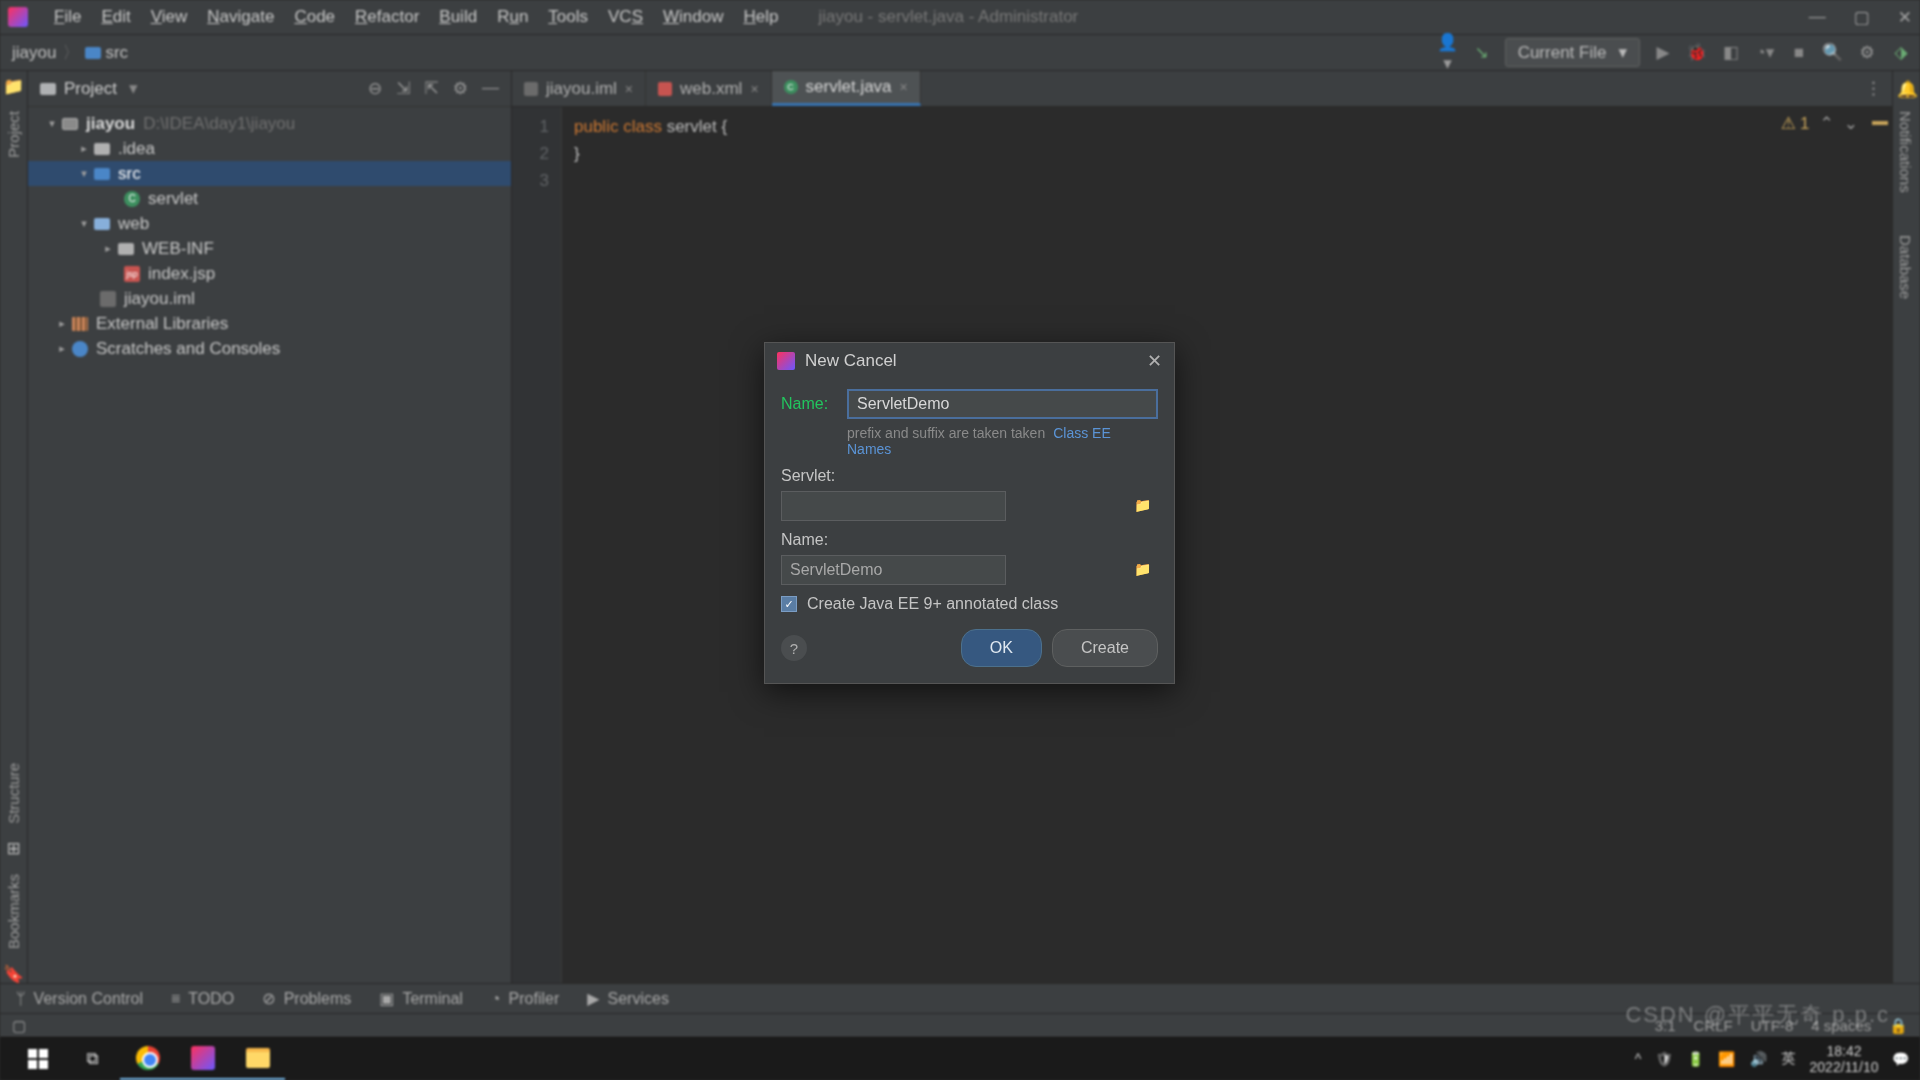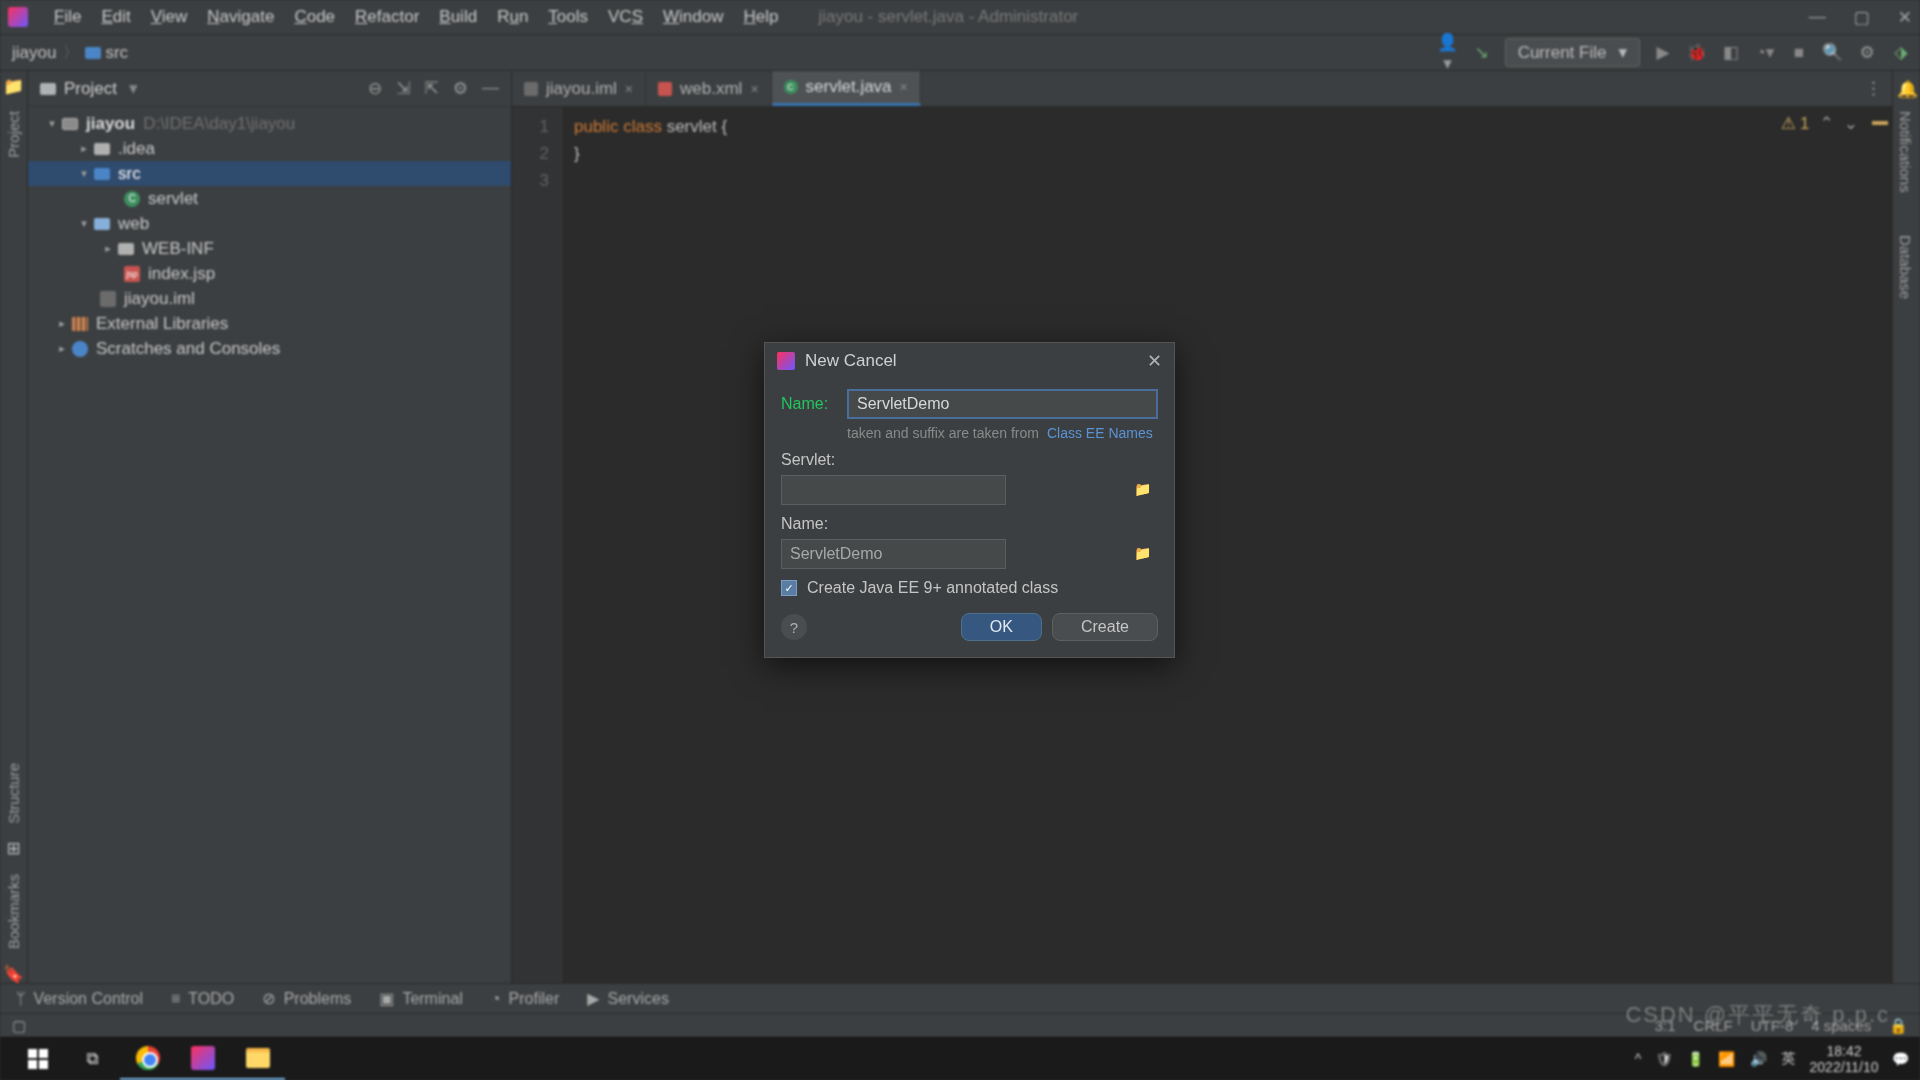--- a/index.html
+++ b/index.html
@@ -84,21 +84,21 @@
 .form-input.readonly { border:1px solid #5b5d5f; background:#45494a; color:#a8a8a8;}
 .hint-row { margin-left:66px; font-size:14px; color:#8a8a8a; margin-bottom:10px;}
 .hint-row a { color:#5b94d6; margin-left:8px; text-decoration:none;}
 .full-label { color:#c5c5c5; font-size:16px; margin:6px 0 6px 0;}
 .input-wrap { position:relative; margin-bottom:10px;}
 .input-wrap .browse { position:absolute; right:6px; top:6px; color:#888; font-size:14px;}
 .check-row { display:flex; align-items:center; gap:10px; color:#c5c5c5; font-size:16px; margin:8px 0 16px 0;}
 .check-box { width:16px; height:16px; background:#5a7da4; border:1px solid #7b9dc4; display:flex; align-items:center; justify-content:center; color:#fff; font-size:11px;}
 .dlg-buttons { display:flex; align-items:center;}
 .help-btn { width:26px; height:26px; border-radius:50%; background:#4a4d4f; color:#b0b0b0; display:flex; align-items:center; justify-content:center; font-size:15px;}
-.btn { height:28px; padding:0 28px; margin-left:10px; border-radius:8px; font-size:16px; display:flex; align-items:center; cursor:pointer;}
+.btn { height:38px; padding:0 28px; margin-left:10px; border-radius:15px; font-size:16px; display:flex; align-items:center; cursor:pointer;}
 .btn.primary { background:#365880; border:1px solid #4c708c; color:#e0e8f0;}
 .btn.secondary { background:#4a4d4f; border:1px solid #5e6060; color:#c5c5c5;}
 .dlg-buttons .spacer { flex:1;}
 
 .taskbar { position:absolute; bottom:0; left:0; width:1920px; height:43px; background:#1a1a1a; display:flex; align-items:center; padding:0 10px;}
 .taskbar .tb-btn { width:55px; height:43px; display:flex; align-items:center; justify-content:center; cursor:pointer;}
 .taskbar .tb-btn.active { border-bottom:2px solid #76b9ed;}
 .win-logo { width:20px; height:20px; display:grid; grid-template-columns:1fr 1fr; grid-template-rows:1fr 1fr; gap:2px;}
 .win-logo div { background:#fff;}
 .tb-right { margin-left:auto; display:flex; align-items:center; gap:14px; color:#d0d0d0; font-size:14px;}
@@ -344,21 +344,21 @@
     <div class="app-icon"></div>
     <span class="dlg-title-text">New Cancel</span>
     <span class="dlg-close">✕</span>
   </div>
   <div class="dlg-body">
     <div class="form-row">
       <span class="form-label">Name:</span>
       <input class="form-input" value="ServletDemo" style="">
     </div>
     <div class="hint-row">
-      <span>taken and suffix are taken from</span><a href="#">Class EE Names</a>
+      <span>prefix and suffix are taken taken</span><a href="#">Class EE Names</a>
     </div>
     <div class="full-label">Servlet:</div>
     <div class="input-wrap">
       <input class="form-input plain" value="" style="">
       <span class="browse">📁</span>
     </div>
     <div class="full-label">Name:</div>
     <div class="input-wrap">
       <input class="form-input readonly" value="ServletDemo" style="">
       <span class="browse">📁</span>

